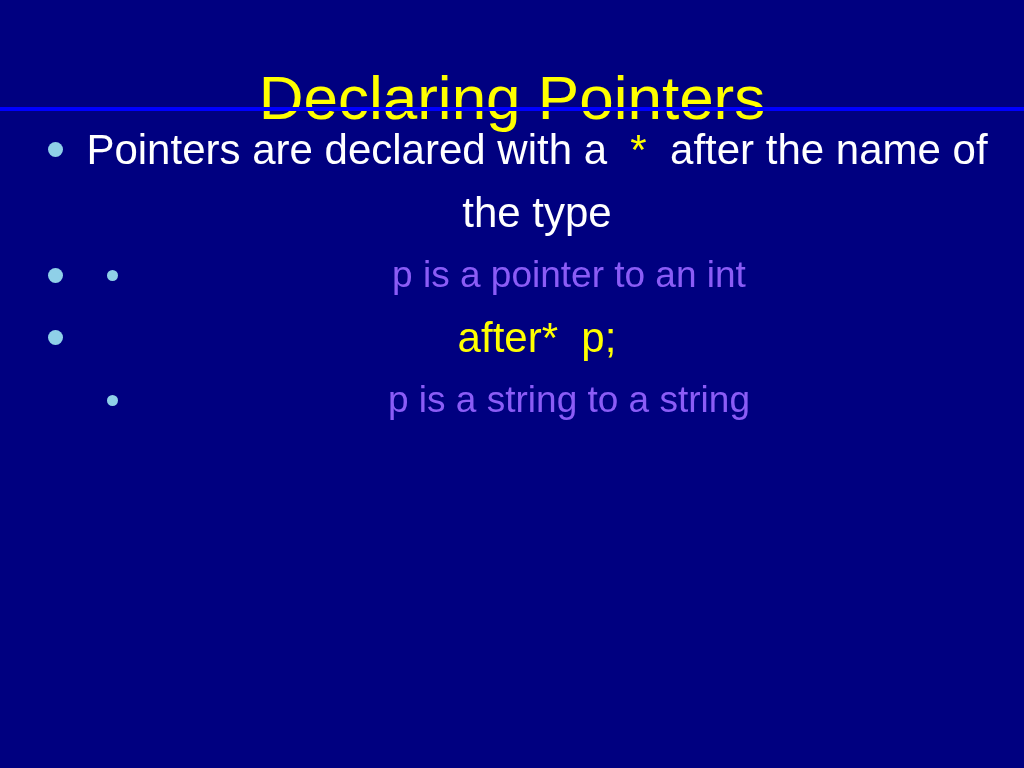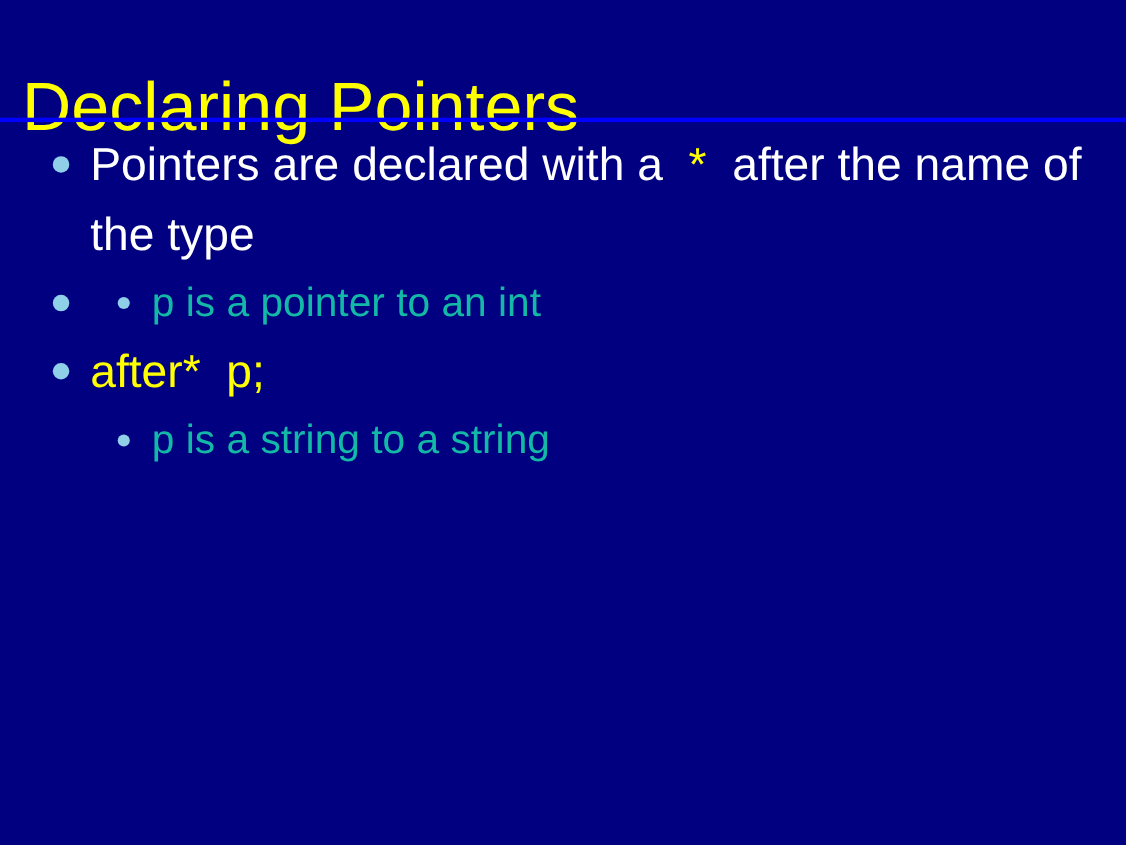--- a/index.html
+++ b/index.html
@@ -12,20 +12,21 @@
     height: 768px;
     background: #000080;
     font-family: "Liberation Sans", sans-serif;
     overflow: hidden;
   }
   .slide {
     position: relative;
     width: 1024px;
     height: 768px;
     background: #000080;
+    text-align: center;
   }
 
   
   .slide-title {
     position: absolute;
     left: 20px;
     top: 18px;
     width: 984px;
     font-size: 62px;
     line-height: 76px;
@@ -77,21 +78,21 @@
     border-radius: 50%;
     background: #8fd0e8;
   }
 
   
   .lvl2 {
     padding-left: 138px;
     padding-right: 24px;
     font-size: 37px;
     line-height: 62px;
-    color: #14b8a6;
+    color: #8b5cf6;
   }
   .lvl2 .marker {
     position: absolute;
     left: 107px;
     top: 26px;
     width: 11px;
     height: 11px;
     border-radius: 50%;
     background: #8fd0e8;
   }

